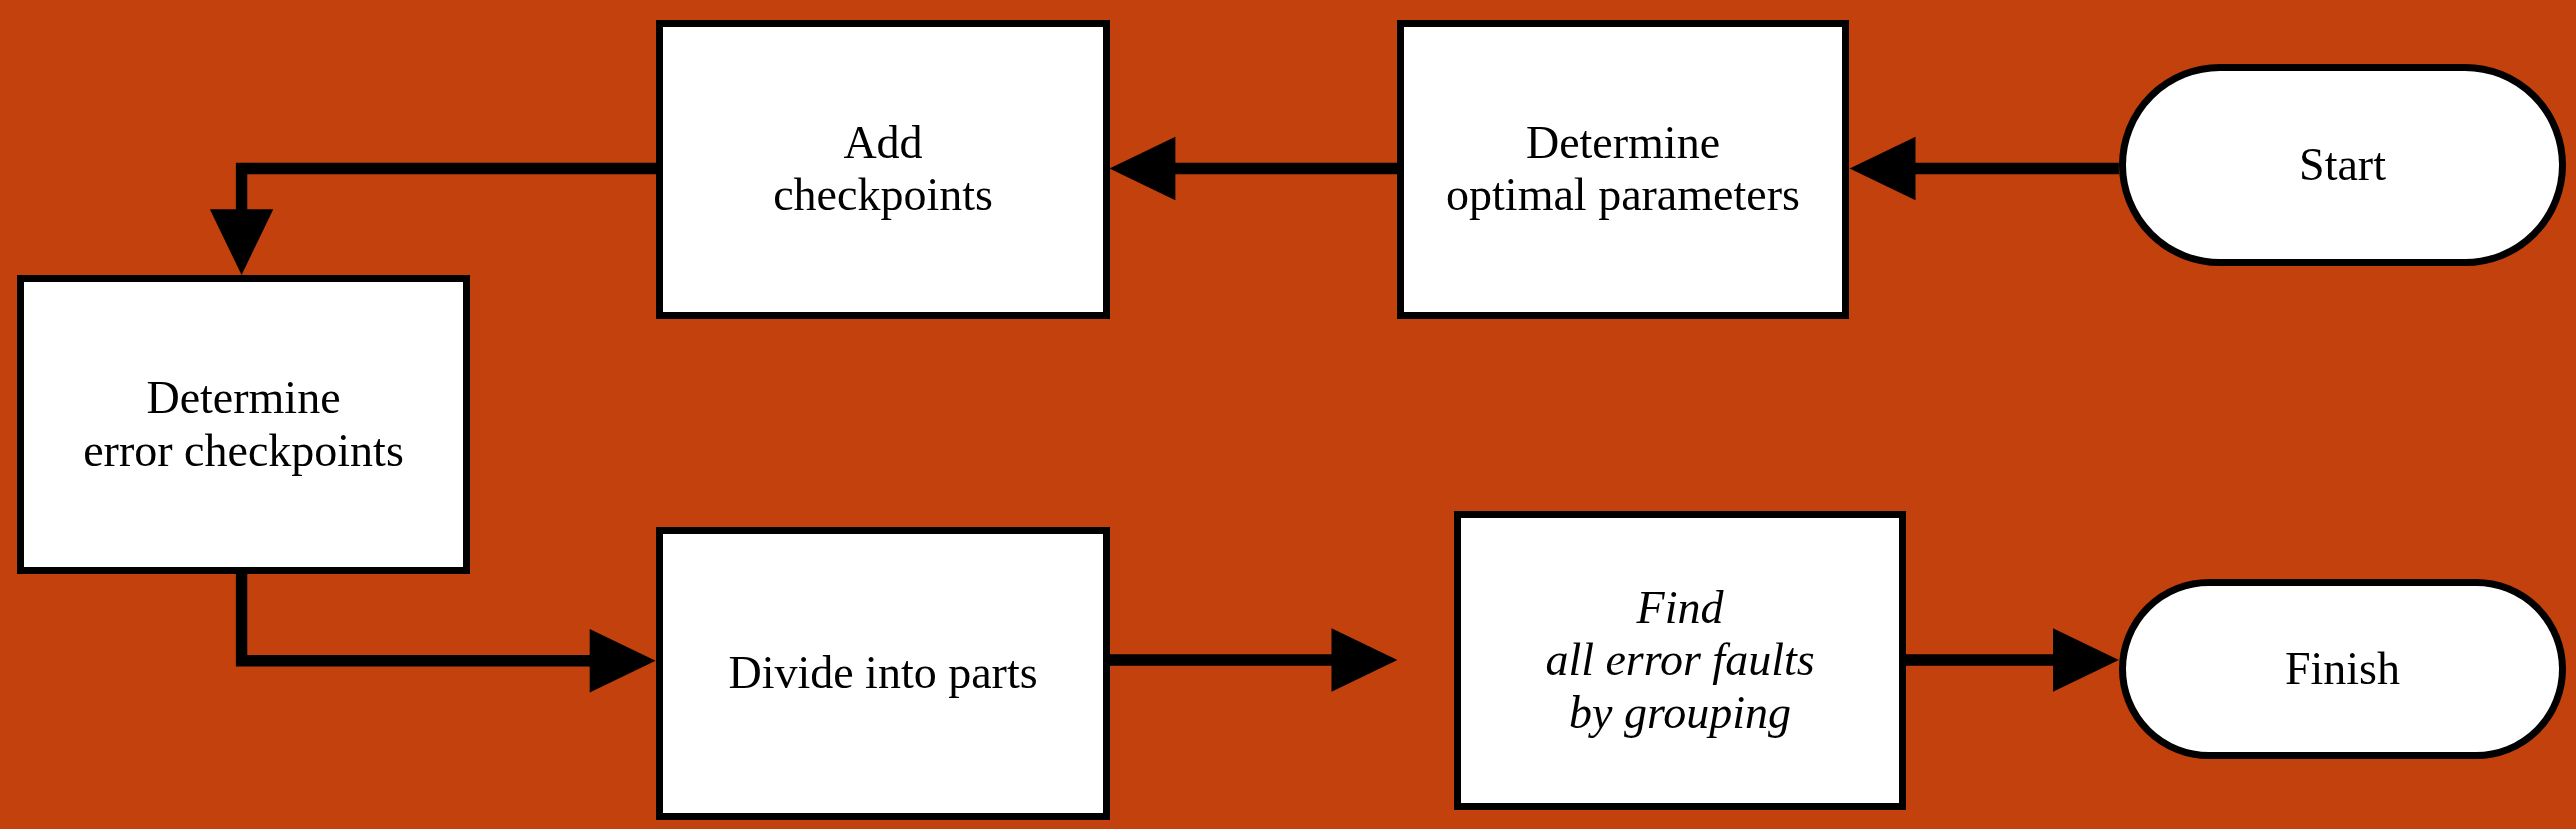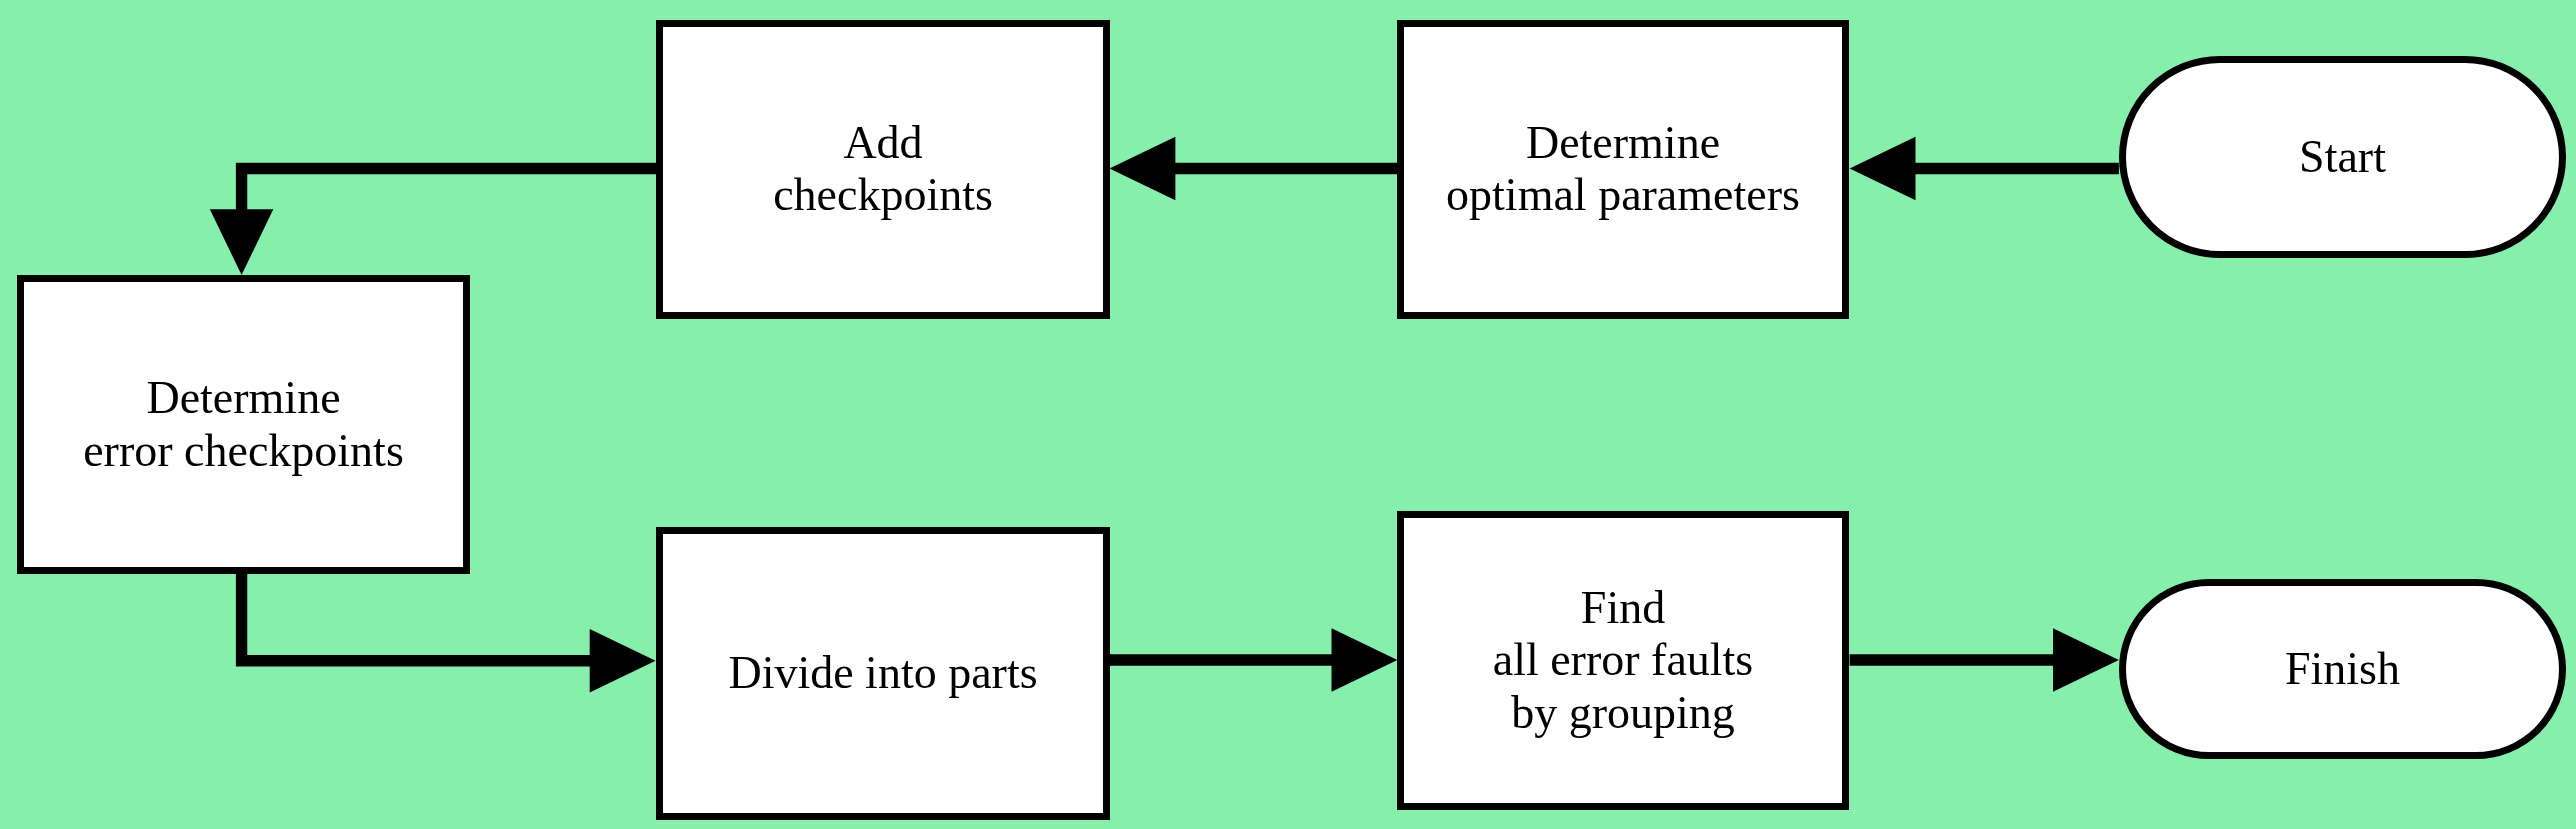--- a/index.html
+++ b/index.html
@@ -8,21 +8,21 @@
     padding: 0;
     background: #ffffff;
   }
   body {
     font-family: "Liberation Serif", "DejaVu Serif", serif;
   }
   #canvas {
     position: relative;
     width: 2576px;
     height: 830px;
-    background: #86efac;
+    background: #c2410c;
     overflow: hidden;
   }
   #flow-svg {
     position: absolute;
     left: 0;
     top: 0;
     width: 2576px;
     height: 830px;
   }
   .node {
@@ -49,24 +49,24 @@
   .node.process {
     border-radius: 0;
   }
   .node.terminator {
     border-radius: 106px;
     border-width: 7.3px;
   }
   
   #node-add-checkpoints      { left: 656px;  top: 19.5px;  width: 454px; height: 299px; }
   #node-determine-optimal    { left: 1397px; top: 19.5px;  width: 452px; height: 299px; }
-  #node-start                { left: 2119px; top: 56px;  width: 447px; height: 202px; }
+  #node-start                { left: 2119px; top: 64px;  width: 447px; height: 202px; }
   #node-determine-error      { left: 17px;   top: 275px; width: 453px; height: 299px; }
   #node-divide-into-parts    { left: 656px;  top: 527px; width: 454px; height: 293px; }
-  #node-find-all-error       { left: 1397px; top: 511px; width: 452px; height: 299px; }
+  #node-find-all-error       { left: 1454px; top: 511px; width: 452px; height: 299px; font-style: italic; }
   #node-finish               { left: 2119px; top: 579px; width: 447px; height: 180px; }
 </style>
 </head>
 <body>
 
 <div id="canvas">
 
   <svg id="flow-svg" viewBox="0 0 3167 1020" preserveAspectRatio="none" aria-hidden="true">
 
     <g>

